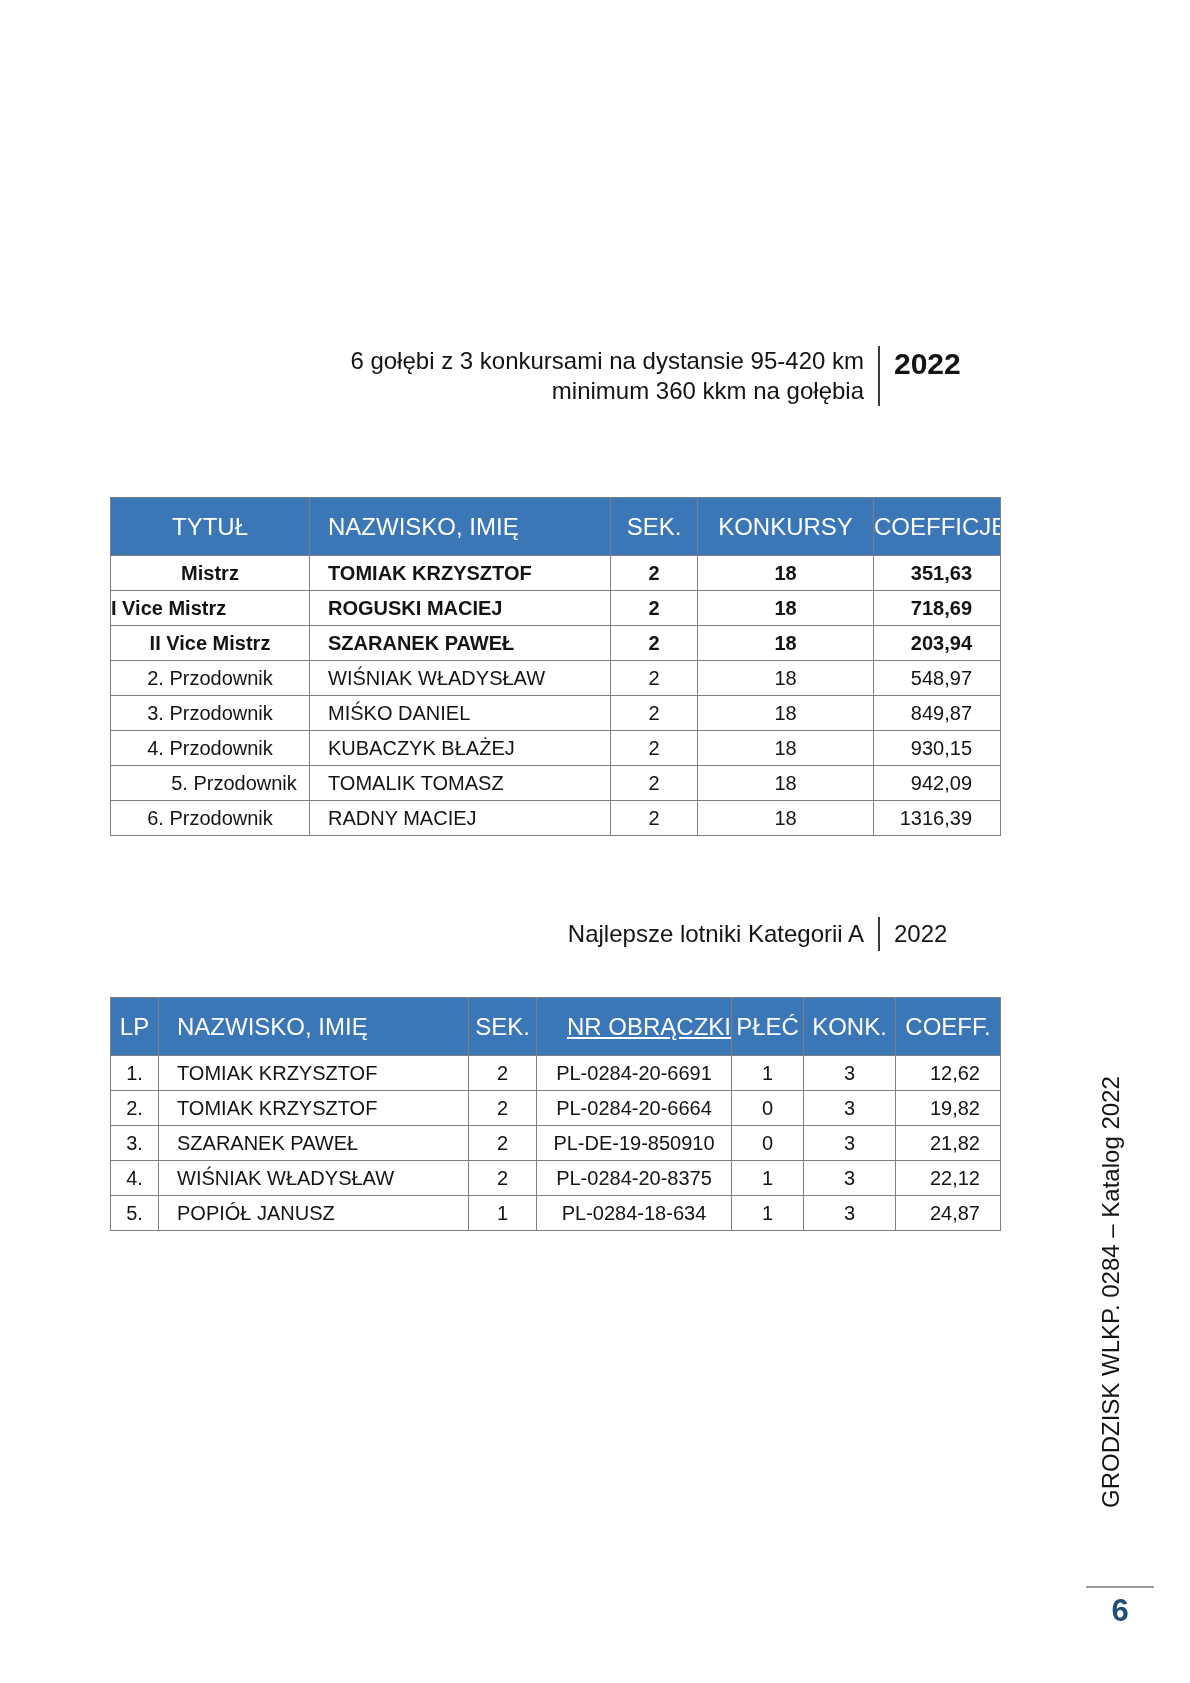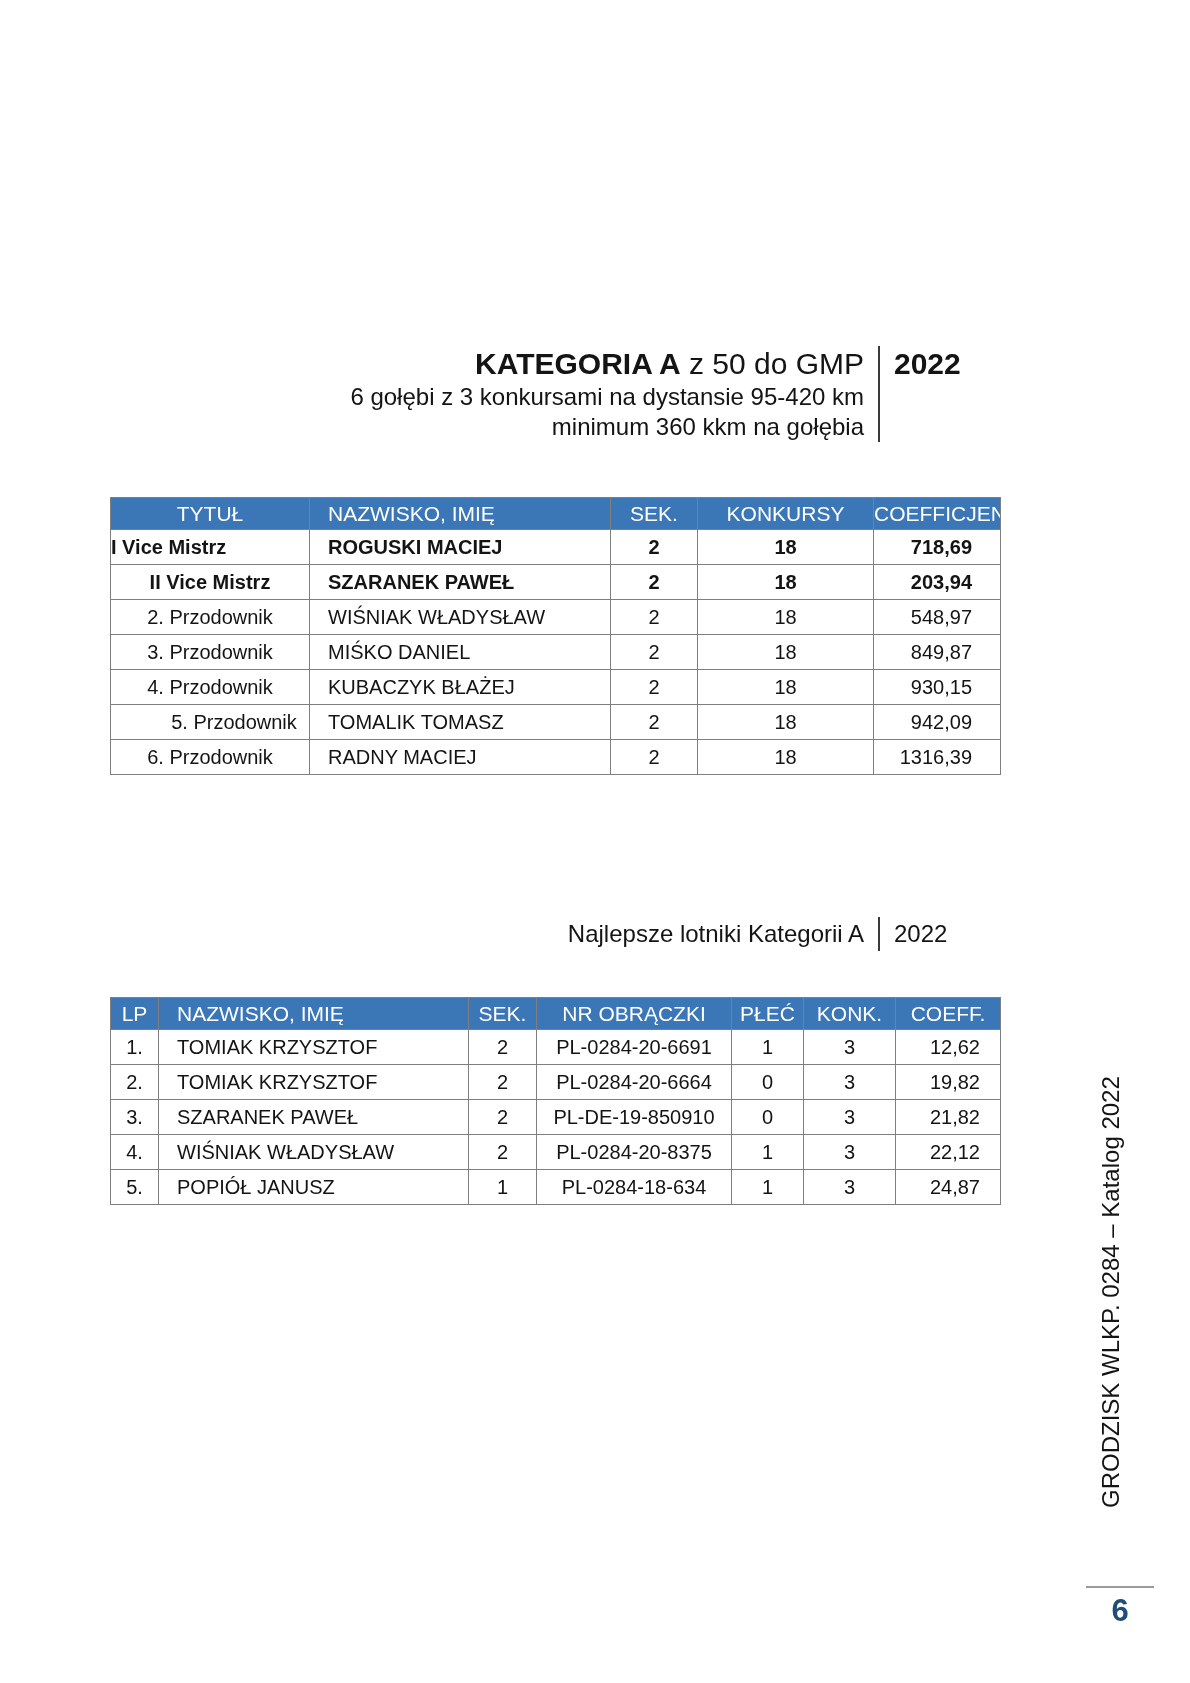--- a/index.html
+++ b/index.html
@@ -35,21 +35,21 @@
 
   
   .data-table {
     position: absolute; left: 110px; width: 890px;
     border-collapse: collapse; table-layout: fixed;
   }
   #table1 { top: 497px; }
   #table2 { top: 997px; }
   .data-table th {
     background: var(--header-bg); color: var(--header-text);
-    font-weight: normal; font-size: 21px; height: 32px;
+    font-weight: normal; font-size: 24px; height: 58px;
     border: 1px solid var(--table-border);
     overflow: hidden; white-space: nowrap;
   }
   .data-table td {
     font-size: 20px; height: 35px;
     border: 1px solid var(--table-border);
     background: #fff;
     overflow: hidden; white-space: nowrap;
   }
   .bold-row td { font-weight: bold; }
@@ -76,21 +76,20 @@
     border-top: 2px solid #9a9a9a;
     text-align: center; padding-top: 5px;
   }
   .page-number { font-size: 31px; font-weight: bold; color: var(--page-number); }
 </style>
 </head>
 <body>
 
 <div class="title-block">
   <div class="title-left">
-    <div class="title-main"><span class="bold">KATEGORIA A</span><span> z 50 do GMP</span></div>
     <div class="subtitle">6 gołębi z 3 konkursami na dystansie 95-420 km</div>
     <div class="subtitle">minimum 360 kkm na gołębia</div>
   </div>
   <div class="v-divider"></div>
   <div class="title-year">2022</div>
 </div>
 
 <table class="data-table" id="table1">
     <colgroup>
       <col style="width: 199px;">
@@ -102,20 +101,27 @@
     <thead>
       <tr>
         <th style="text-align: center;">TYTUŁ</th>
         <th style="text-align: left; padding-left: 18px;">NAZWISKO, IMIĘ</th>
         <th style="text-align: center;">SEK.</th>
         <th style="text-align: center;">KONKURSY</th>
         <th style="text-align: center;">COEFFICJENT</th>
       </tr>
     </thead>
     <tbody>
+      <tr class="bold-row">
+        <td style="text-align: center;">Mistrz</td>
+        <td style="text-align: left; padding-left: 18px;">TOMIAK KRZYSZTOF</td>
+        <td style="text-align: center;">2</td>
+        <td style="text-align: center;">18</td>
+        <td style="text-align: right; padding-right: 28px;">351,63</td>
+      </tr>
       <tr class="bold-row">
         <td style="">I Vice Mistrz</td>
         <td style="text-align: left; padding-left: 18px;">ROGUSKI MACIEJ</td>
         <td style="text-align: center;">2</td>
         <td style="text-align: center;">18</td>
         <td style="text-align: right; padding-right: 28px;">718,69</td>
       </tr>
       <tr class="bold-row">
         <td style="text-align: center;">II Vice Mistrz</td>
         <td style="text-align: left; padding-left: 18px;">SZARANEK PAWEŁ</td>
@@ -175,21 +181,21 @@
       <col style="width: 195px;">
       <col style="width: 72px;">
       <col style="width: 92px;">
       <col style="width: 105px;">
     </colgroup>
     <thead>
       <tr>
         <th style="text-align: center;">LP</th>
         <th style="text-align: left; padding-left: 18px;">NAZWISKO, IMIĘ</th>
         <th style="text-align: center;">SEK.</th>
-        <th style="text-align: center;">NR OBRĄCZKI</th>
+        <th style="text-align: right; text-decoration: underline;">NR OBRĄCZKI</th>
         <th style="text-align: center;">PŁEĆ</th>
         <th style="text-align: center;">KONK.</th>
         <th style="text-align: center;">COEFF.</th>
       </tr>
     </thead>
     <tbody>
       <tr>
         <td style="text-align: center;">1.</td>
         <td style="text-align: left; padding-left: 18px;">TOMIAK KRZYSZTOF</td>
         <td style="text-align: center;">2</td>

